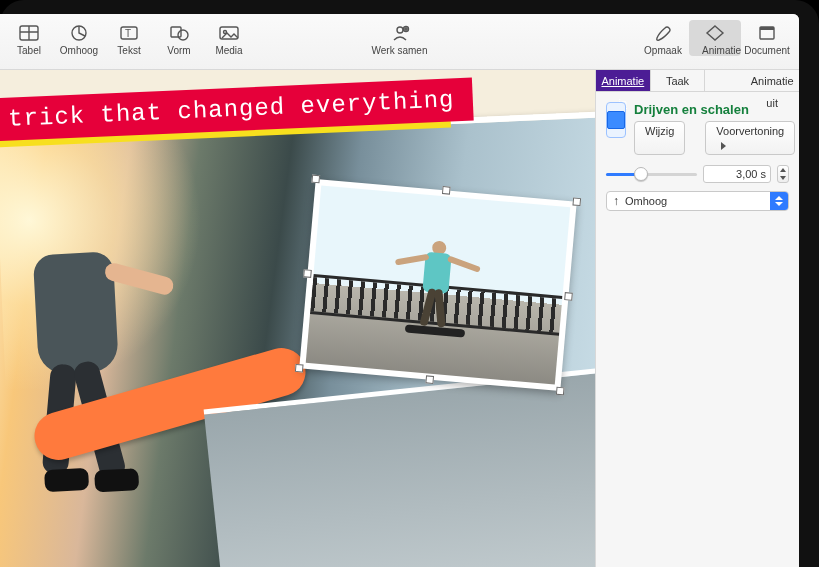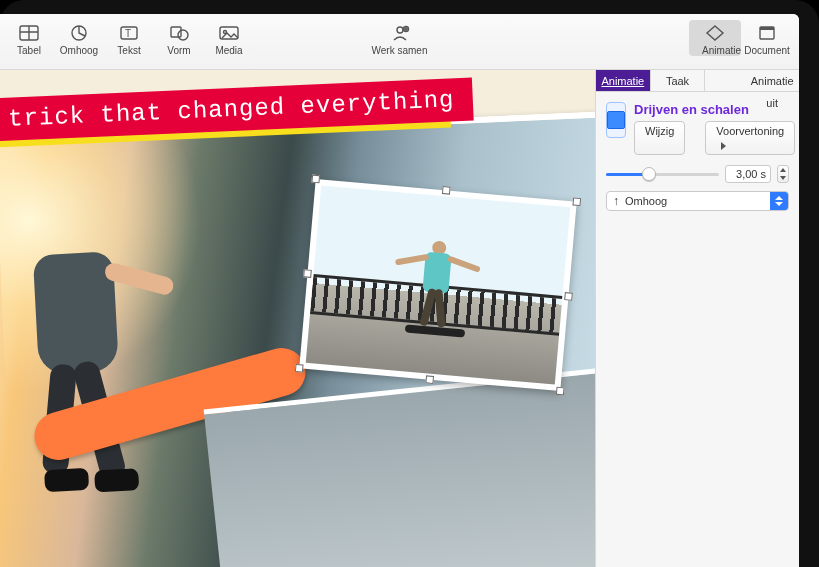--- a/index.html
+++ b/index.html
@@ -107,30 +107,30 @@
     background:#f6f6f6; border-left:1px solid #d8d8d8;
     font-size:11px; color:#333;
   }
   .seg { display:flex; height:22px; margin:0; border-bottom:1px solid #d6d6d6;}
   .seg div { flex:1; text-align:center; line-height:22px; font-size:11px; color:#333; border-right:1px solid #d6d6d6;}
   .seg div:last-child{border-right:none;margin-left:40px;}
   .seg .sel { background:#4c1d95; color:#fff;text-decoration:underline; }
   .anim-head { display:flex; padding:10px 10px 8px 10px; gap:8px;}
   .anim-thumb { width:36px; height:36px; border:1px solid #9cc2ff; border-radius:4px; background:#eaf3ff; display:flex; align-items:center; justify-content:center;}
   .anim-thumb div { width:18px; height:18px; background:#3b8bff; border:1px solid #1767e6; border-radius:2px;}
-  .anim-title { font-weight:600; font-size:13px; color:#6d28d9; flex:1;}
+  .anim-title { font-weight:600; font-size:13px; color:#15803d; flex:1;}
   .pill-row { display:flex; gap:20px; margin-top:4px;}
   .pill { font-size:11px; padding:2px 10px; background:linear-gradient(#fff,#f2f2f2); border:1px solid #c9c9c9; border-radius:4px; line-height:14px; cursor:default;}
   .pill.withicon::after{ content:""; display:inline-block; margin-left:5px; border-left:5px solid #555; border-top:4px solid transparent; border-bottom:4px solid transparent; vertical-align:middle;}
   .section-label { padding:10px 10px 4px 10px; font-size:11px; color:#444;}
   .slider-row { display:flex; align-items:center; padding:2px 10px 8px 10px; gap:6px;}
   .track { flex:1; height:3px; background:#d4d4d4; border-radius:2px; position:relative;}
   .track .fill { position:absolute; left:0; top:0; bottom:0; width:38%; background:#2f7bff; border-radius:2px;}
   .knob { position:absolute; left:38%; top:50%; width:14px; height:14px; background:#fff; border:1px solid #b9b9b9; border-radius:50%; transform:translate(-50%,-50%); box-shadow:0 1px 1px rgba(0,0,0,0.2);}
-  .num-field { width:46px; height:18px; border:1px solid #c9c9c9; border-radius:3px; background:#fff; font-size:11px; text-align:right; padding:0 4px; line-height:16px;}
+  .num-field { width:68px; height:18px; border:1px solid #c9c9c9; border-radius:3px; background:#fff; font-size:11px; text-align:right; padding:0 4px; line-height:16px;}
   .stepper { width:12px; height:18px; border:1px solid #c9c9c9; border-radius:3px; background:linear-gradient(#fff,#eee); position:relative;}
   .stepper::before,.stepper::after{content:"";position:absolute;left:2px;border-left:3px solid transparent;border-right:3px solid transparent;}
   .stepper::before{top:2px;border-bottom:4px solid #555;}
   .stepper::after{bottom:2px;border-top:4px solid #555;}
   .select-row { padding:0 10px 10px 10px;}
   .select { height:20px; border:1px solid #c9c9c9; border-radius:4px; background:#fff; display:flex; align-items:center; padding:0 6px; position:relative;}
   .select .arrow { position:absolute; right:0; top:0; width:18px; bottom:0; background:#2f7bff; border-radius:0 3px 3px 0; }
   .select .arrow::before,.select .arrow::after{content:"";position:absolute;left:5px;border-left:4px solid transparent;border-right:4px solid transparent;}
   .select .arrow::before{top:4px;border-bottom:4px solid #fff;}
   .select .arrow::after{bottom:4px;border-top:4px solid #fff;}
@@ -202,20 +202,28 @@
                 <path d="M5 16 Q11 10 17 16"></path>
                 <circle cx="17" cy="5" r="2.5"></circle>
                 <line x1="17" y1="3" x2="17" y2="7"></line>
                 <line x1="15" y1="5" x2="19" y2="5"></line>
               </svg>
             </div>
           <span class="lbl">Werk samen</span>
         </div>
       </div>
       <div class="tb-right">
+        <div class="tb-btn">
+          <div class="glyph">
+              <svg width="22" height="18">
+                <path d="M5 14 Q7 9 13 4 Q15 2 17 4 Q19 6 17 8 Q12 14 7 16 Q4 17 5 14 Z"></path>
+              </svg>
+            </div>
+          <span class="lbl">Opmaak</span>
+        </div>
         <div class="tb-btn active">
           <div class="glyph">
               <svg width="22" height="18">
                 <path d="M11 2 L19 9 L11 16 L3 9 Z"></path>
               </svg>
             </div>
           <span class="lbl">Animatie</span>
         </div>
         <div class="tb-btn">
           <div class="glyph">

